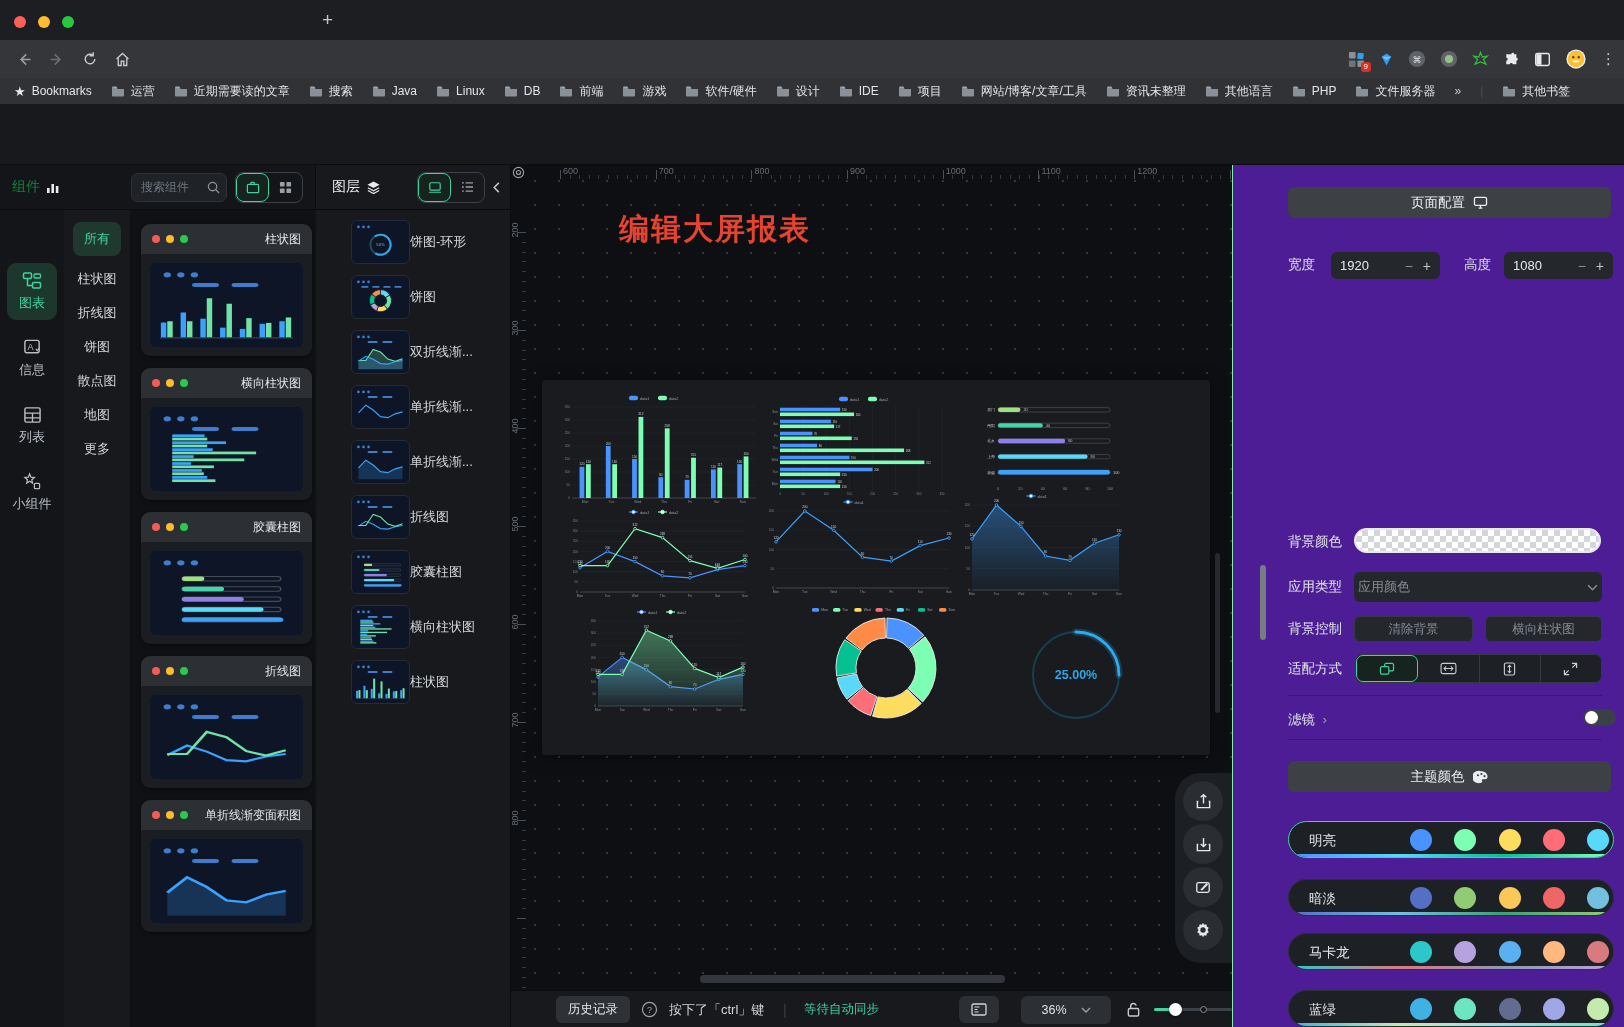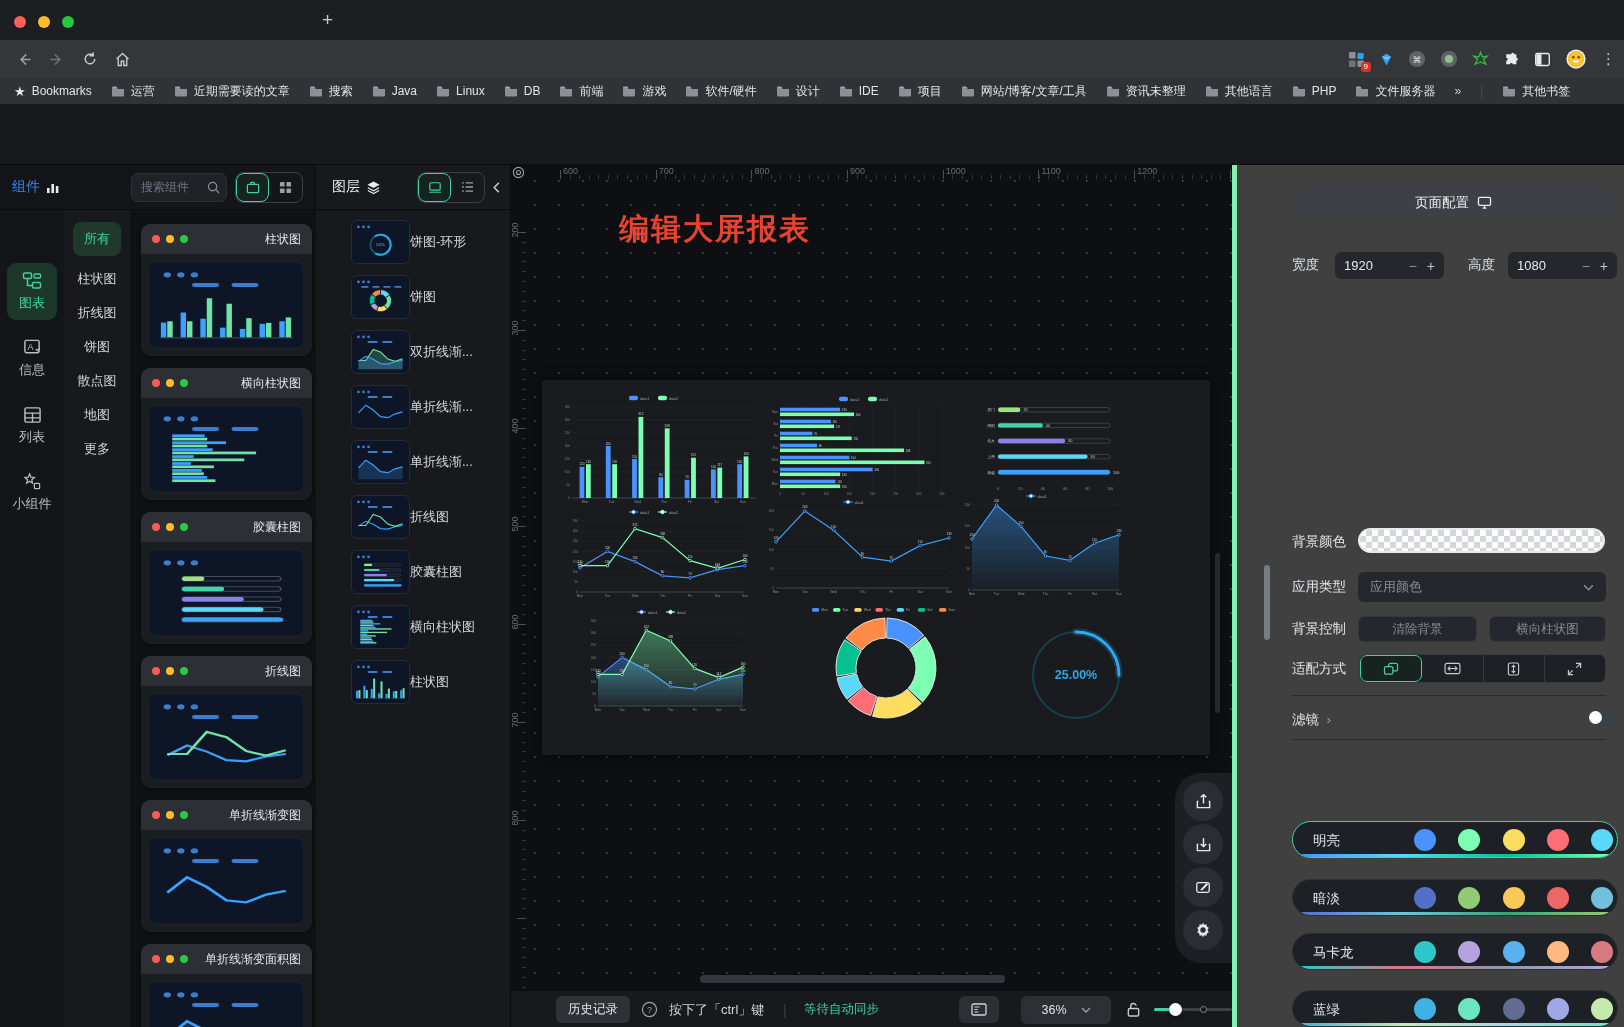--- a/index.html
+++ b/index.html
@@ -27,21 +27,21 @@
 
 #appbar{position:absolute;left:0;top:104px;width:100%;height:61px;background:#17191d;border-bottom:1px solid #0a0c0e}
 .gbtn{position:absolute;top:119px;width:32px;height:32px;border:1px solid #2f7a62;border-radius:8px;background:#171b1e;display:flex;align-items:center;justify-content:center;color:#43d9a3;cursor:pointer}
 .gbtn.dim{opacity:.4}
 .vsep{position:absolute;top:124px;width:1px;height:22px;background:#2c3035}
 .pillname{background:#3a3d42;border-radius:999px;padding:4px 13px;font-size:12px;color:#fff}
 .tbtn{position:absolute;top:118px;height:31px;border-radius:8px;display:flex;align-items:center;gap:7px;padding:0 12px;font-size:13px;cursor:pointer}
 
 #comp-panel{position:absolute;left:0;top:165px;width:316px;bottom:0;background:#131519;border-right:1px solid #0a0c0e}
 #comp-head{position:absolute;left:0;top:0;width:100%;height:45px;border-bottom:1px solid #0a0c0e;display:flex;align-items:center;padding:0 12px;gap:8px}
-#comp-title{font-size:14px;color:#3b82f6;display:flex;gap:6px;align-items:center}
+#comp-title{font-size:14px;color:#15803d;display:flex;gap:6px;align-items:center}
 .search{margin-left:auto;width:96px;height:29px;background:#1f2227;border:1px solid #2d3238;border-radius:7px;color:#aab0b8;font-size:12px;padding:0 24px 0 9px}
 .search::placeholder{color:#6e757e}
 .tgl-group{display:flex;border:1px solid #3a4047;border-radius:8px;overflow:hidden}
 .tgl{width:33px;height:29px;display:flex;align-items:center;justify-content:center;color:#9aa0a6;cursor:pointer}
 .tgl.on{border:1px solid #3ed3a0;border-radius:8px;color:#3ed3a0;background:#16231e}
 #rail{position:absolute;left:0;top:45px;width:64px;bottom:0;background:#131519}
 .rail-item{position:absolute;left:7px;width:50px;text-align:center;color:#b9bec5;font-size:13px;cursor:pointer}
 .rail-item.on{background:#1d372c;border-radius:9px;color:#3ed3a0;padding:8px 0}
 .rail-item svg{margin:0 auto 4px}
 #cat-col{position:absolute;left:64px;top:45px;width:66px;bottom:0;background:#17191d}
@@ -90,30 +90,30 @@
 #minimap-btn .bx{width:40px;height:27px;background:#2c3035;border-radius:6px;display:flex;align-items:center;justify-content:center;color:#cfd3d8;cursor:pointer}
 #zoom-sel{left:510px}
 #zoom-sel .bx{width:90px;height:28px;background:#2c3035;border-radius:6px;display:flex;align-items:center;justify-content:center;gap:14px;font-size:12.5px;color:#e0e3e7;cursor:pointer}
 #lockic{left:615px;color:#c7cacd}
 #slider{left:643px;width:78px}
 .strack{position:relative;width:78px;height:3px;background:#3c4147;border-radius:2px}
 .sfill{position:absolute;left:0;top:0;height:3px;width:21px;background:#3ed3a0;border-radius:2px}
 .sknob{position:absolute;left:15px;top:-5px;width:13px;height:13px;border-radius:50%;background:#fff;box-shadow:0 1px 3px #0008}
 .snode{position:absolute;left:46px;top:-2px;width:7px;height:7px;border-radius:50%;background:#14161a;border:1.5px solid #85898f}
 
-#settings{position:absolute;left:1232px;top:165px;right:0;bottom:0;background:#404040;border-left:5px solid #86efac;overflow:hidden}
+#settings{position:absolute;left:1232px;top:165px;right:0;bottom:0;background:#4c1d95;border-left:1px solid #86efac;overflow:hidden}
 .sec-bar{position:absolute;left:55px;width:323px;height:31px;background:#3d4045;border-radius:6px;display:flex;align-items:center;justify-content:center;gap:8px;font-size:13.5px;color:#eceef1;cursor:pointer}
 .slabel{position:absolute;left:55px;font-size:13.5px;color:#dfe2e6}
 .stepper{position:absolute;width:109px;height:27px;background:#24272c;border-radius:6px;display:flex;align-items:center;padding:0 9px;font-size:13px;color:#e6e9ec}
 .stepper .pm{margin-left:auto;color:#8a9099;font-size:14px;cursor:pointer}
 .stepper .pm+.pm{margin-left:10px;color:#c2c6cb}
 #upload{position:absolute;left:55px;top:135px;width:325px;height:205px;border:2px dashed #4a5057;border-radius:10px;cursor:pointer}
 #upload-hint{position:absol;position:absolute;left:0;right:0;top:294px;text-align:center;font-size:12.5px;color:#b6bac1}
 #swatch{position:absolute;left:121px;top:363px;width:247px;height:25px;border-radius:13px;border:2px solid #e8e9ea;background:repeating-conic-gradient(#d4d7da 0 25%,#ffffff 0 50%);background-size:12px 12px;cursor:pointer}
-.sel{position:absolute;background:#24272c;border-radius:6px;display:flex;align-items:center;padding:0 12px;font-size:13px;color:#878e97;cursor:pointer}
+.sel{position:absolute;background:#24272c;border-radius:6px;display:flex;align-items:center;padding:0 4px;font-size:13px;color:#878e97;cursor:pointer}
 .sel svg{margin-left:auto}
 .ghostbtn{position:absolute;height:26px;background:#24272c;border:1px solid #343a41;border-radius:6px;display:flex;align-items:center;justify-content:center;font-size:12.5px;color:#858c95;cursor:pointer}
 #fitseg{position:absolute;left:122px;top:489px;width:247px;height:29px;display:flex;border:1px solid #343a41;border-radius:7px;background:#1d2025}
 .fitcell{flex:1;display:flex;align-items:center;justify-content:center;color:#c9cdd3;border-right:1px solid #343a41;cursor:pointer}
 .fitcell:last-child{border-right:none}
 .fitcell.on{border:1px solid #3ed3a0;border-radius:7px;color:#3ed3a0;background:#16231e}
 .divider{position:absolute;left:55px;width:314px;height:1px;background:#282c32}
 .switch{position:absolute;left:350px;top:544px;width:33px;height:17px;background:#3b4046;border-radius:9px;cursor:pointer}
 .switch::after{content:"";position:absolute;left:2px;top:2px;width:13px;height:13px;border-radius:50%;background:#fff}
 .theme-row{position:absolute;left:55px;width:326px;height:37px;background:#1d2024;border:1px solid #2b3036;border-radius:19px;cursor:pointer;overflow:hidden}
@@ -607,40 +607,20 @@
           <div class="card-b">
             <div class="thumb">
               <svg viewBox="0 0 62 46" preserveAspectRatio="none">
                 <circle cx="7" cy="6.5" r="1.5" fill="#3d7dc9"></circle>
                 <circle cx="12.5" cy="6.5" r="1.5" fill="#3d7dc9"></circle>
                 <circle cx="18" cy="6.5" r="1.5" fill="#3d7dc9"></circle>
                 <rect x="17" y="11" width="11" height="2.2" rx="1.1" fill="#3d7dc9"></rect>
                 <rect x="33" y="11" width="11" height="2.2" rx="1.1" fill="#3d7dc9"></rect>
                 <polyline points="7,33.0 15,27.7 23,31.0 31,35.7 39,36.3 47,33.7 55,32.3" fill="none" stroke="#3aa1ff" stroke-width="1.2"></polyline>
                 <polyline points="7,32.3 15,32.3 23,20.2 31,23.1 39,30.7 47,33.2 55,30.3" fill="none" stroke="#6fe3a5" stroke-width="1.2"></polyline>
-              </svg>
-            </div>
-          </div>
-        </div>
-        <div class="card">
-          <div class="card-h">
-            <span class="dot r"></span>
-            <span class="dot y"></span>
-            <span class="dot g"></span>
-            <span class="card-t">单折线渐变图</span>
-          </div>
-          <div class="card-b">
-            <div class="thumb">
-              <svg viewBox="0 0 62 46" preserveAspectRatio="none">
-                <circle cx="7" cy="6.5" r="1.5" fill="#3d7dc9"></circle>
-                <circle cx="12.5" cy="6.5" r="1.5" fill="#3d7dc9"></circle>
-                <circle cx="18" cy="6.5" r="1.5" fill="#3d7dc9"></circle>
-                <rect x="17" y="11" width="11" height="2.2" rx="1.1" fill="#3d7dc9"></rect>
-                <rect x="33" y="11" width="11" height="2.2" rx="1.1" fill="#3d7dc9"></rect>
-                <polyline points="7,29.4 15,21.0 23,26.3 31,33.6 39,34.7 47,30.5 55,28.4" fill="none" stroke="#3aa1ff" stroke-width="1.3"></polyline>
               </svg>
             </div>
           </div>
         </div>
         <div class="card">
           <div class="card-h">
             <span class="dot r"></span>
             <span class="dot y"></span>
             <span class="dot g"></span>
             <span class="card-t">单折线渐变面积图</span>
@@ -1416,20 +1396,29 @@
             <path d="M9.5 1.5 H14.5 V6.5 M14.5 1.5 L10 6 M6.5 13.5 H1.5 V8.5 M1.5 13.5 L6 9" stroke="currentColor" stroke-width="1.3" fill="none"></path>
           </svg>
         </span>
     </div>
 
     <div class="divider" style="top:530px"></div>
     <span class="slabel" style="top:546px"><span>滤镜</span>&nbsp;&nbsp;<span style="color:#9aa0a6">›</span></span>
     <div class="switch"></div>
     <div class="divider" style="top:574px"></div>
 
+    <div class="sec-bar" style="top:596px">
+      <span>主题颜色</span>
+      <svg width="16" height="14" viewBox="0 0 18 16">
+          <path d="M9 1.5 a7.5 7 0 1 0 0 13 c1.5 0 1.8-1 1.2-1.8 c-.8-1.1 0-2.2 1.3-2.2 h1.8 a3 3 0 0 0 3.2-3 C16.5 4 13 1.5 9 1.5 Z" fill="#eceef1"></path>
+          <circle cx="5.5" cy="6" r="1.2" fill="#3d4045"></circle>
+          <circle cx="9.5" cy="4.5" r="1.2" fill="#3d4045"></circle>
+          <circle cx="13" cy="7" r="1.2" fill="#3d4045"></circle>
+        </svg>
+    </div>
     <div id="theme-rows">
         <div class="theme-row active" style="top: 656px;">
           <span class="theme-name">明亮</span>
           <span class="tdot" style="left:121px;background:#4992ff"></span>
           <span class="tdot" style="left:165.3px;background:#7cffb2"></span>
           <span class="tdot" style="left:209.6px;background:#fddd60"></span>
           <span class="tdot" style="left:253.89999999999998px;background:#ff6e76"></span>
           <span class="tdot" style="left:298.2px;background:#58d9f9"></span>
           <span class="tgrad" style="background:linear-gradient(90deg,#4992ff,#58d9f9,#05c091,#7cffb2)"></span>
         </div>

